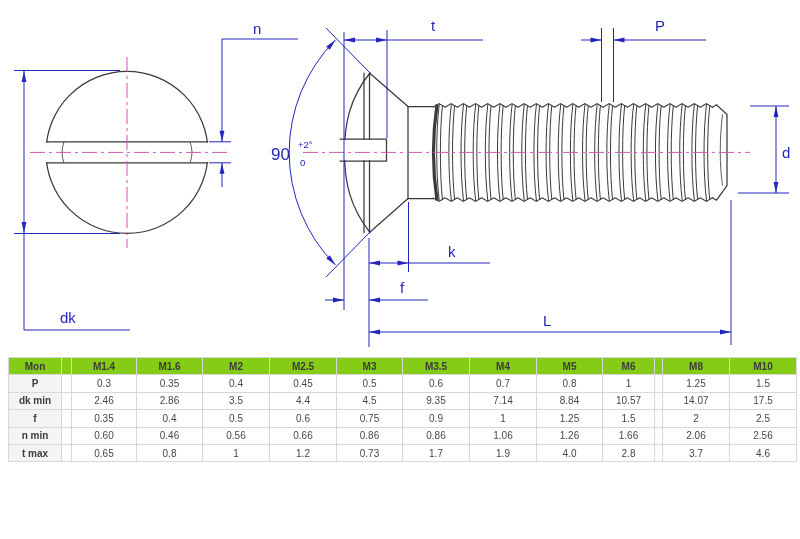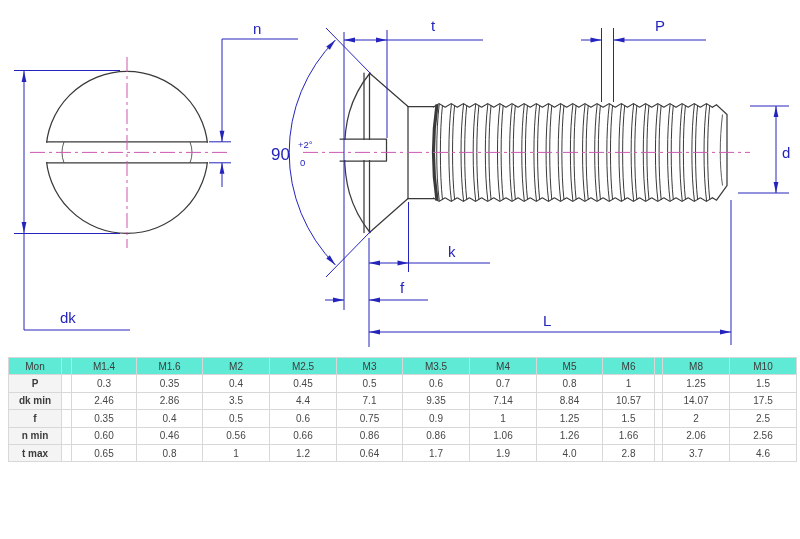--- a/index.html
+++ b/index.html
@@ -12,21 +12,21 @@
   .center{stroke:#cf57b1;stroke-width:1;fill:none;stroke-dasharray:15 4 3 4;}
   .dim{stroke:#2424bc;stroke-width:1;fill:none;}
   .dimtxt{fill:#2424bc;font-family:"Liberation Sans",sans-serif;font-size:15px;}
   .dimtxt-big{fill:#2424bc;font-family:"Liberation Sans",sans-serif;font-size:17px;}
   .dimtxt-sm{fill:#2424bc;font-family:"Liberation Sans",sans-serif;font-size:9.5px;}
   .arr{fill:#2424bc;stroke:none;}
   #spec-table{position:absolute;left:8px;top:357px;width:788px;border-collapse:collapse;
     table-layout:fixed;font-size:10px;color:#474747;}
   #spec-table td,#spec-table th{border:1px solid #d8d8d8;height:16.4px;text-align:center;
     vertical-align:middle;padding:0;overflow:hidden;white-space:nowrap;}
-  #spec-table th{background:#5eead4;font-weight:400;color:#3c3c3c;}
+  #spec-table th{background:#84cc16;font-weight:700;color:#3c3c3c;}
   #spec-table td.rowlabel{background:#f4f4f4;font-weight:700;color:#3c3c3c;}
   #spec-table td.gap{background:#ffffff;}
 </style>
 </head>
 <body>
 
 <div id="stage">
 
   <svg id="drawing" width="800" height="356" viewBox="0 0 800 356">
 
@@ -172,21 +172,21 @@
           <td>1.25</td>
           <td>1.5</td>
         </tr>
         <tr>
           <td class="rowlabel">dk min</td>
           <td class="gap"></td>
           <td>2.46</td>
           <td>2.86</td>
           <td>3.5</td>
           <td>4.4</td>
-          <td>7.1</td>
+          <td>4.5</td>
           <td>9.35</td>
           <td>7.14</td>
           <td>8.84</td>
           <td>10.57</td>
           <td class="gap"></td>
           <td>14.07</td>
           <td>17.5</td>
         </tr>
         <tr>
           <td class="rowlabel">f</td>
@@ -220,21 +220,21 @@
           <td>2.06</td>
           <td>2.56</td>
         </tr>
         <tr>
           <td class="rowlabel">t max</td>
           <td class="gap"></td>
           <td>0.65</td>
           <td>0.8</td>
           <td>1</td>
           <td>1.2</td>
-          <td>0.64</td>
+          <td>0.73</td>
           <td>1.7</td>
           <td>1.9</td>
           <td>4.0</td>
           <td>2.8</td>
           <td class="gap"></td>
           <td>3.7</td>
           <td>4.6</td>
         </tr>
       </tbody>
   </table>

